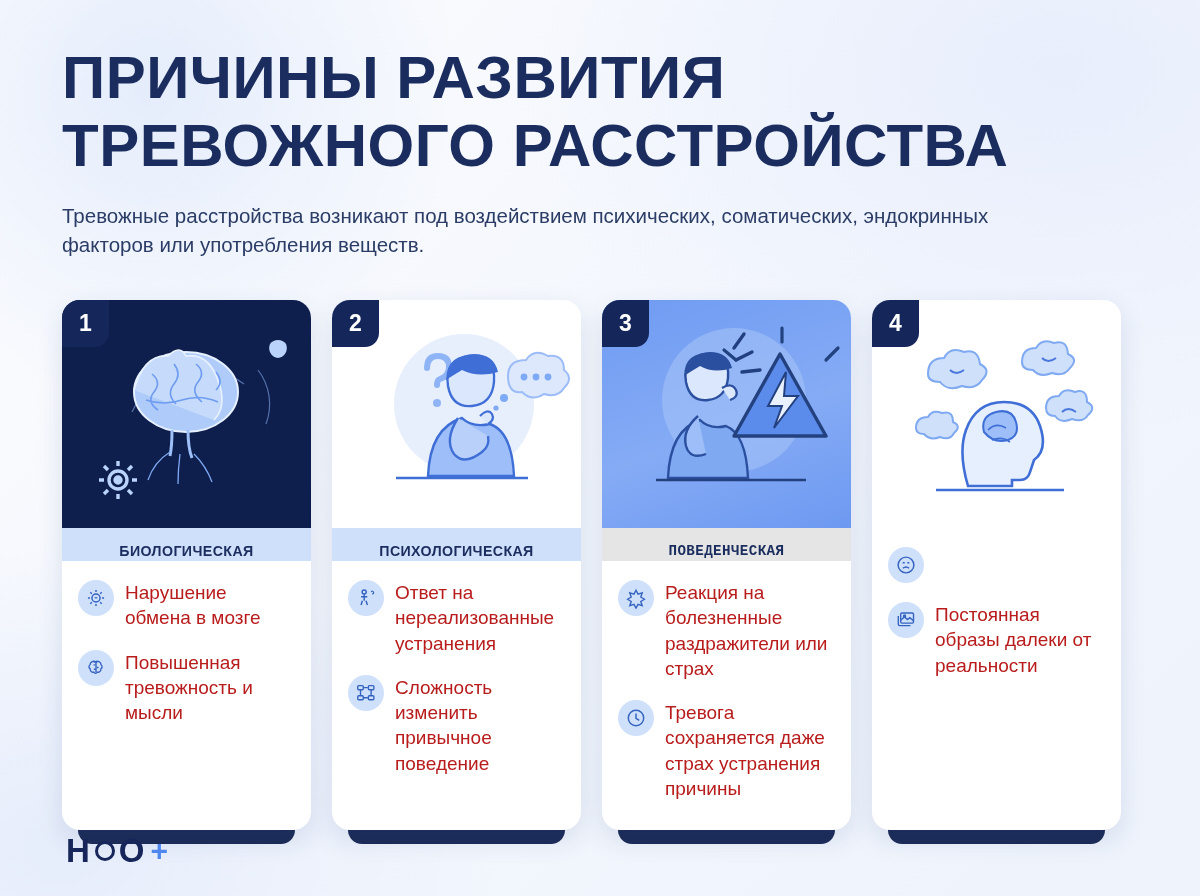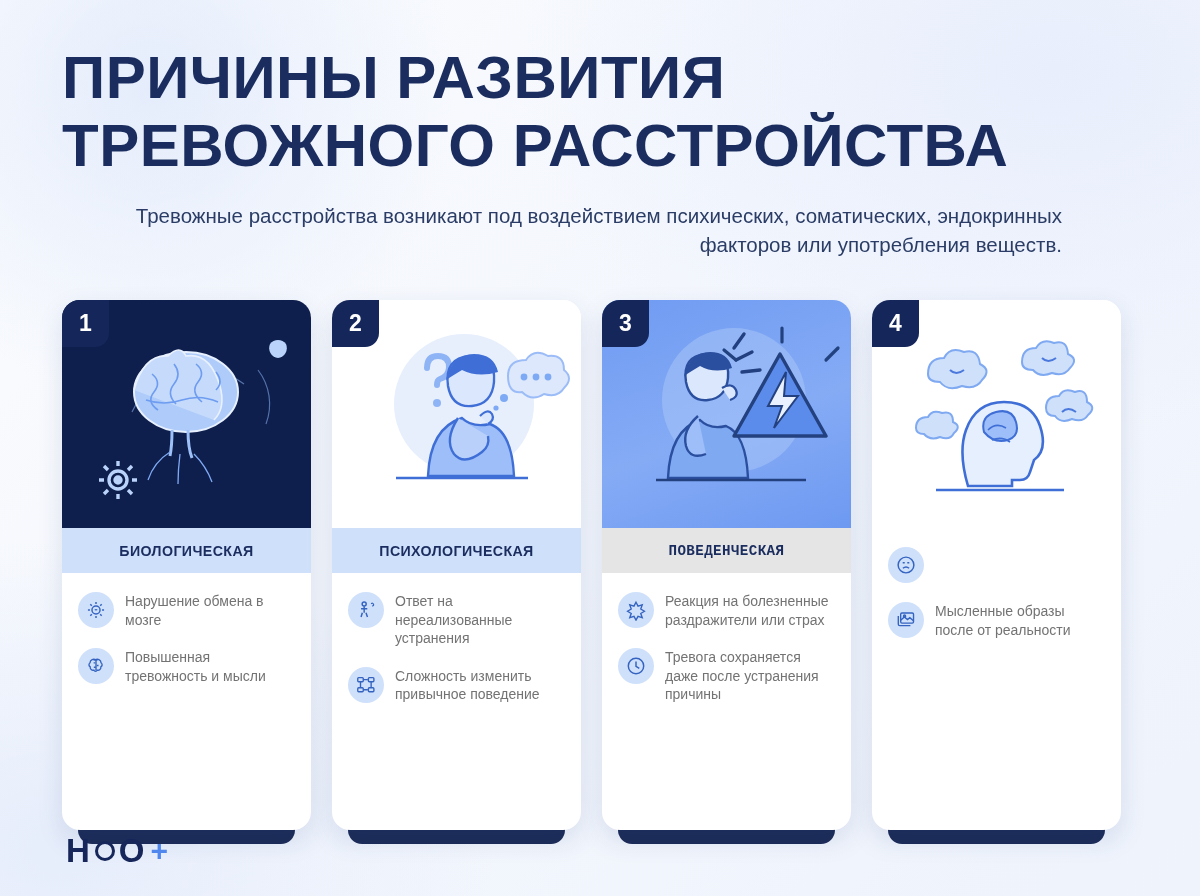--- a/index.html
+++ b/index.html
@@ -37,21 +37,20 @@
     color: #1a2d5e;
     text-transform: uppercase;
   }
   .subtitle {
     margin-top: 20px;
     font-size: 20.5px;
     line-height: 1.42;
     color: #2b3d66;
     max-width: 1000px;
     font-weight: 400;
-    text-align: right;
   }
 
   
   .cards {
     position: absolute;
     left: 62px; top: 300px;
     width: 1080px;
     display: flex;
     gap: 21px;
   }
@@ -99,21 +98,21 @@
     z-index: 5;
   }
 
   .cat {
     background: #cfe0fb;
     color: #1b2d5e;
     text-align: center;
     font-size: 14.2px;
     font-weight: 700;
     letter-spacing: 0.4px;
-    padding: 15px 6px 14px;
+    padding: 15px 6px 2px;
     text-transform: uppercase;
   }
   .cat.alt { background: #e5e5e5; font-family: Liberation Mono, monospace; }
 
   .points {
     padding: 18px 16px 22px 16px;
     display: flex;
     flex-direction: column;
     gap: 18px;
     flex: 1;
@@ -121,23 +120,23 @@
   .point { display: flex; gap: 11px; align-items: flex-start; }
   .pt-icon {
     flex: 0 0 auto;
     width: 36px; height: 36px;
     border-radius: 50%;
     background: #cfe0fb;
     display: flex; align-items: center; justify-content: center;
     margin-top: 1px;
   }
   .pt-text {
-    font-size: 14px;
+    font-size: 19px;
     line-height: 1.33;
-    color: #737373;
+    color: #b91c1c;
     padding-top: 1px;
   }
 
   
   .logo {
     position: absolute;
     left: 66px; bottom: 26px;
     display: flex; align-items: center; gap: 3px;
     color: #16265a;
     font-size: 33px;
@@ -327,21 +326,21 @@
             </span>
             <span class="pt-text">Реакция на болезненные раздражители или страх</span>
           </div>
           <div class="point">
             <span class="pt-icon">
               <svg width="22" height="22" viewBox="0 0 24 24" fill="none" stroke="#3563c0" stroke-width="1.6">
                 <circle cx="12" cy="12" r="8.4"></circle>
                 <path d="M12 7v5.4l3.6 2.2"></path>
               </svg>
             </span>
-            <span class="pt-text">Тревога сохраняется даже после устранения причины</span>
+            <span class="pt-text">Тревога сохраняется даже страх устранения причины</span>
           </div>
         </div>
       </div>
     </div>
 
     <div class="card-wrap">
       <div class="card-shadowbar"></div>
       <div class="card">
         <div class="illus light">
           <div class="badge">4</div>
@@ -377,21 +376,21 @@
           </div>
           <div class="point">
             <span class="pt-icon">
               <svg width="22" height="22" viewBox="0 0 24 24" fill="none" stroke="#3563c0" stroke-width="1.5">
                 <rect x="6.2" y="4.4" width="14" height="11" rx="1.4"></rect>
                 <path d="M6.2 12.2l4-3.6 3.4 3 2.6-2.2 3.9 3.4"></path>
                 <circle cx="10.4" cy="7.8" r="1.2"></circle>
                 <path d="M16.8 18.2H5.2a1.6 1.6 0 0 1-1.6-1.6V7.6"></path>
               </svg>
             </span>
-            <span class="pt-text">Мысленные образы после от реальности</span>
+            <span class="pt-text">Постоянная образы далеки от реальности</span>
           </div>
         </div>
       </div>
     </div>
 
   </div>
 
   <div class="logo">
     <span>Н</span>
       <span class="logo-ring"></span>

